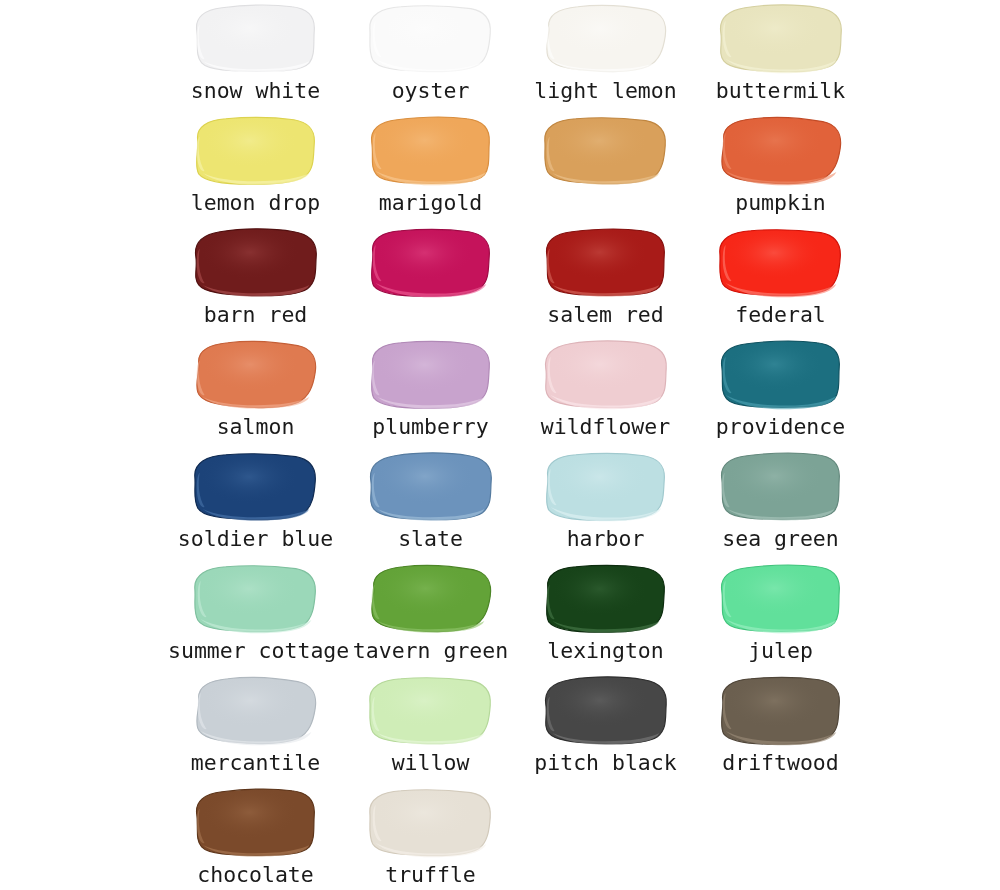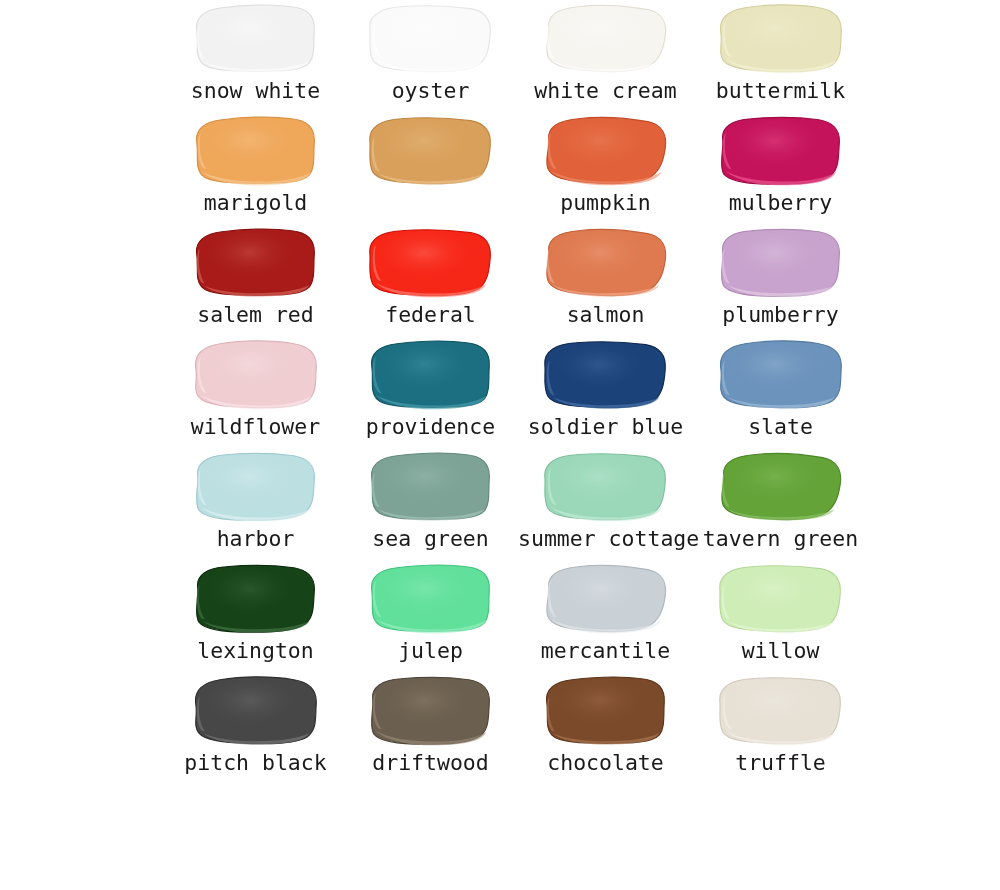--- a/index.html
+++ b/index.html
@@ -113,21 +113,21 @@
                 <stop offset="0%" stop-color="#FFFFFF" stop-opacity="0.38"></stop>
                 <stop offset="55%" stop-color="#F7F5F0" stop-opacity="0"></stop>
               </radialGradient>
             </defs>
             <path d="M10,26 C9,13 20,7 40,5 C64,2 90,4 112,8 C127,11 132,22 130,36 C128,50 124,62 112,68 C98,74 72,74 50,72 C28,70 12,67 9,57 C6,46 11,37 10,26 Z" fill="#F7F5F0" stroke="#E3DFD4" stroke-width="1.2"></path>
             <path d="M10,26 C9,13 20,7 40,5 C64,2 90,4 112,8 C127,11 132,22 130,36 C128,50 124,62 112,68 C98,74 72,74 50,72 C28,70 12,67 9,57 C6,46 11,37 10,26 Z" fill="url(#grad2)"></path>
             <path d="M14,62 C30,70 60,72 88,70 C104,69 116,66 124,62 C120,70 104,73 80,74 C52,75 26,72 14,62 Z" fill="#FFFFFF" opacity="0.62"></path>
             <path d="M11,24 C9,36 10,50 16,60 C12,62 8,52 8,40 C8,31 9,26 11,24 Z" fill="#FFFFFF" opacity="0.55"></path>
           </svg>
         </div>
-        <div class="swatch-label">white cream</div>
+        <div class="swatch-label">light lemon</div>
       </div>
       <div class="swatch-cell">
         <div class="blob-wrap">
           <svg class="blob" viewBox="0 0 138 80" preserveAspectRatio="none" xmlns="http://www.w3.org/2000/svg">
             <defs>
               <radialGradient id="grad3" cx="45%" cy="35%" r="75%">
                 <stop offset="0%" stop-color="#F6F4D8" stop-opacity="0.38"></stop>
                 <stop offset="55%" stop-color="#E8E4BE" stop-opacity="0"></stop>
               </radialGradient>
             </defs>
@@ -136,20 +136,37 @@
             <path d="M12,60 C28,69 56,72 84,71 C102,70 116,67 126,61 C122,70 106,74 78,75 C50,76 24,71 12,60 Z" fill="#F6F4D8" opacity="0.62"></path>
             <path d="M12,20 C10,34 11,48 18,58 C13,59 9,48 9,36 C9,27 10,22 12,20 Z" fill="#F6F4D8" opacity="0.55"></path>
           </svg>
         </div>
         <div class="swatch-label">buttermilk</div>
       </div>
       <div class="swatch-cell">
         <div class="blob-wrap">
           <svg class="blob" viewBox="0 0 138 80" preserveAspectRatio="none" xmlns="http://www.w3.org/2000/svg">
             <defs>
+              <radialGradient id="grad4" cx="45%" cy="35%" r="75%">
+                <stop offset="0%" stop-color="#F8F5B4" stop-opacity="0.38"></stop>
+                <stop offset="55%" stop-color="#EDE571" stop-opacity="0"></stop>
+              </radialGradient>
+            </defs>
+            <path d="M9,27 C7,14 19,6 38,5 C60,3 86,3 108,6 C125,9 130,18 129,31 C128,45 129,58 120,65 C109,73 86,74 62,74 C38,74 16,71 10,63 C5,54 10,39 9,27 Z" fill="#EDE571" stroke="#DCD24E" stroke-width="1.2"></path>
+            <path d="M9,27 C7,14 19,6 38,5 C60,3 86,3 108,6 C125,9 130,18 129,31 C128,45 129,58 120,65 C109,73 86,74 62,74 C38,74 16,71 10,63 C5,54 10,39 9,27 Z" fill="url(#grad4)"></path>
+            <path d="M14,62 C30,70 60,72 88,70 C104,69 116,66 124,62 C120,70 104,73 80,74 C52,75 26,72 14,62 Z" fill="#F8F5B4" opacity="0.62"></path>
+            <path d="M11,24 C9,36 10,50 16,60 C12,62 8,52 8,40 C8,31 9,26 11,24 Z" fill="#F8F5B4" opacity="0.55"></path>
+          </svg>
+        </div>
+        <div class="swatch-label">lemon drop</div>
+      </div>
+      <div class="swatch-cell">
+        <div class="blob-wrap">
+          <svg class="blob" viewBox="0 0 138 80" preserveAspectRatio="none" xmlns="http://www.w3.org/2000/svg">
+            <defs>
               <radialGradient id="grad5" cx="45%" cy="35%" r="75%">
                 <stop offset="0%" stop-color="#F9CB96" stop-opacity="0.38"></stop>
                 <stop offset="55%" stop-color="#EFA75A" stop-opacity="0"></stop>
               </radialGradient>
             </defs>
             <path d="M8,30 C6,16 16,8 34,6 C58,3 84,2 106,5 C124,7 130,16 129,30 C128,44 130,56 124,64 C117,72 96,73 70,73 C44,73 20,72 13,64 C6,56 10,44 8,30 Z" fill="#EFA75A" stroke="#D98E3E" stroke-width="1.2"></path>
             <path d="M8,30 C6,16 16,8 34,6 C58,3 84,2 106,5 C124,7 130,16 129,30 C128,44 130,56 124,64 C117,72 96,73 70,73 C44,73 20,72 13,64 C6,56 10,44 8,30 Z" fill="url(#grad5)"></path>
             <path d="M12,60 C28,69 56,72 84,71 C102,70 116,67 126,61 C122,70 106,74 78,75 C50,76 24,71 12,60 Z" fill="#F9CB96" opacity="0.62"></path>
             <path d="M12,20 C10,34 11,48 18,58 C13,59 9,48 9,36 C9,27 10,22 12,20 Z" fill="#F9CB96" opacity="0.55"></path>
           </svg>
@@ -186,32 +203,48 @@
             <path d="M12,60 C28,69 56,72 84,71 C102,70 116,67 126,61 C122,70 106,74 78,75 C50,76 24,71 12,60 Z" fill="#F0906D" opacity="0.62"></path>
             <path d="M12,20 C10,34 11,48 18,58 C13,59 9,48 9,36 C9,27 10,22 12,20 Z" fill="#F0906D" opacity="0.55"></path>
           </svg>
         </div>
         <div class="swatch-label">pumpkin</div>
       </div>
       <div class="swatch-cell">
         <div class="blob-wrap">
           <svg class="blob" viewBox="0 0 138 80" preserveAspectRatio="none" xmlns="http://www.w3.org/2000/svg">
             <defs>
+              <radialGradient id="grad8" cx="45%" cy="35%" r="75%">
+                <stop offset="0%" stop-color="#B05252" stop-opacity="0.38"></stop>
+                <stop offset="55%" stop-color="#701C1C" stop-opacity="0"></stop>
+              </radialGradient>
+            </defs>
+            <path d="M7,32 C5,18 14,9 32,6 C56,2 86,2 108,6 C126,9 132,19 131,32 C130,46 132,58 122,66 C110,74 84,74 60,73 C36,72 16,70 10,62 C4,54 9,45 7,32 Z" fill="#701C1C" stroke="#511010" stroke-width="1.2"></path>
+            <path d="M7,32 C5,18 14,9 32,6 C56,2 86,2 108,6 C126,9 132,19 131,32 C130,46 132,58 122,66 C110,74 84,74 60,73 C36,72 16,70 10,62 C4,54 9,45 7,32 Z" fill="url(#grad8)"></path>
+            <path d="M14,62 C30,70 60,72 88,70 C104,69 116,66 124,62 C120,70 104,73 80,74 C52,75 26,72 14,62 Z" fill="#B05252" opacity="0.62"></path>
+            <path d="M11,24 C9,36 10,50 16,60 C12,62 8,52 8,40 C8,31 9,26 11,24 Z" fill="#B05252" opacity="0.55"></path>
+          </svg>
+        </div>
+        <div class="swatch-label">barn red</div>
+      </div>
+      <div class="swatch-cell">
+        <div class="blob-wrap">
+          <svg class="blob" viewBox="0 0 138 80" preserveAspectRatio="none" xmlns="http://www.w3.org/2000/svg">
+            <defs>
               <radialGradient id="grad9" cx="45%" cy="35%" r="75%">
                 <stop offset="0%" stop-color="#F06098" stop-opacity="0.38"></stop>
                 <stop offset="55%" stop-color="#C5135B" stop-opacity="0"></stop>
               </radialGradient>
             </defs>
             <path d="M9,27 C7,14 19,6 38,5 C60,3 86,3 108,6 C125,9 130,18 129,31 C128,45 129,58 120,65 C109,73 86,74 62,74 C38,74 16,71 10,63 C5,54 10,39 9,27 Z" fill="#C5135B" stroke="#9E0A45" stroke-width="1.2"></path>
             <path d="M9,27 C7,14 19,6 38,5 C60,3 86,3 108,6 C125,9 130,18 129,31 C128,45 129,58 120,65 C109,73 86,74 62,74 C38,74 16,71 10,63 C5,54 10,39 9,27 Z" fill="url(#grad9)"></path>
             <path d="M12,60 C28,69 56,72 84,71 C102,70 116,67 126,61 C122,70 106,74 78,75 C50,76 24,71 12,60 Z" fill="#F06098" opacity="0.62"></path>
             <path d="M12,20 C10,34 11,48 18,58 C13,59 9,48 9,36 C9,27 10,22 12,20 Z" fill="#F06098" opacity="0.55"></path>
           </svg>
         </div>
-        <div class="swatch-label">mulberry</div>
       </div>
       <div class="swatch-cell">
         <div class="blob-wrap">
           <svg class="blob" viewBox="0 0 138 80" preserveAspectRatio="none" xmlns="http://www.w3.org/2000/svg">
             <defs>
               <radialGradient id="grad10" cx="45%" cy="35%" r="75%">
                 <stop offset="0%" stop-color="#D96B60" stop-opacity="0.38"></stop>
                 <stop offset="55%" stop-color="#A81B18" stop-opacity="0"></stop>
               </radialGradient>
             </defs>

